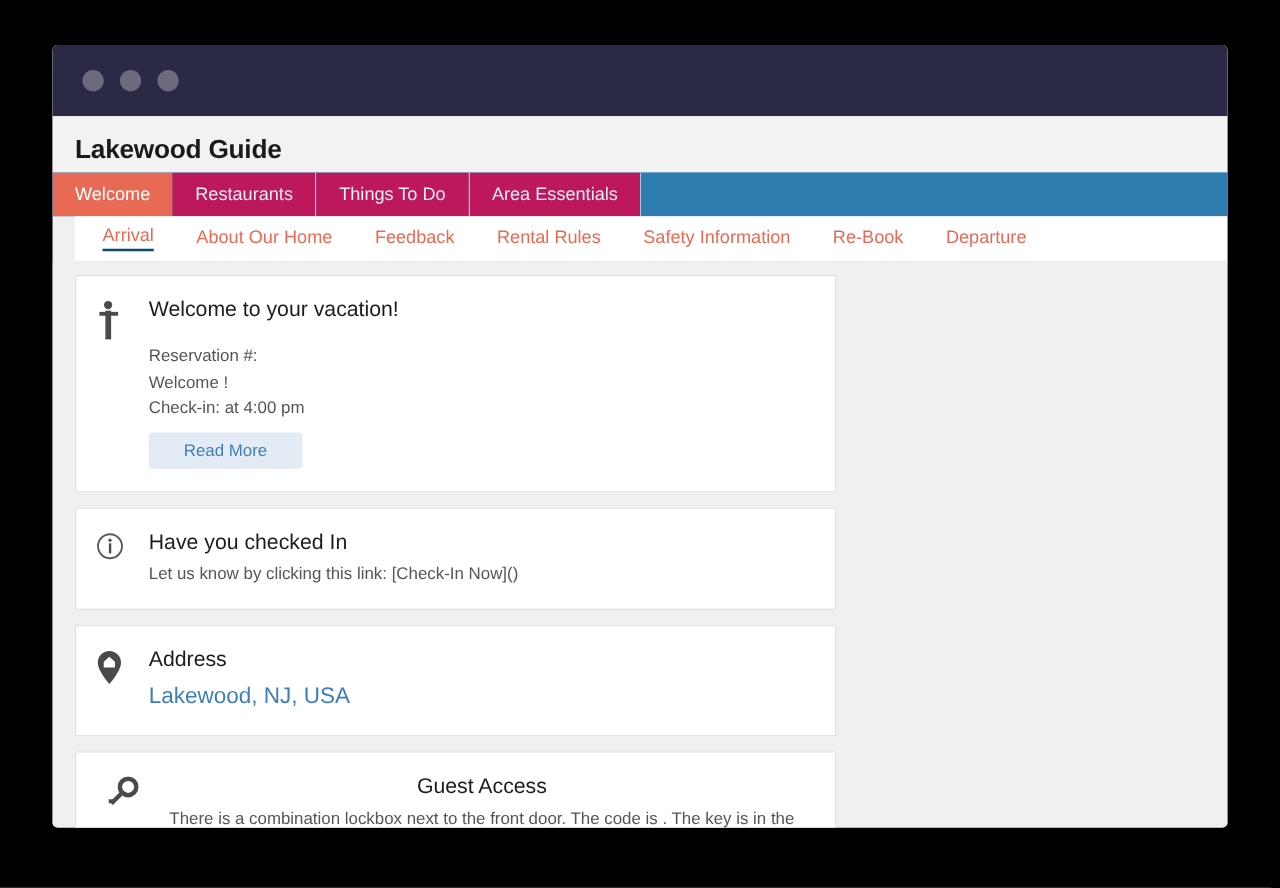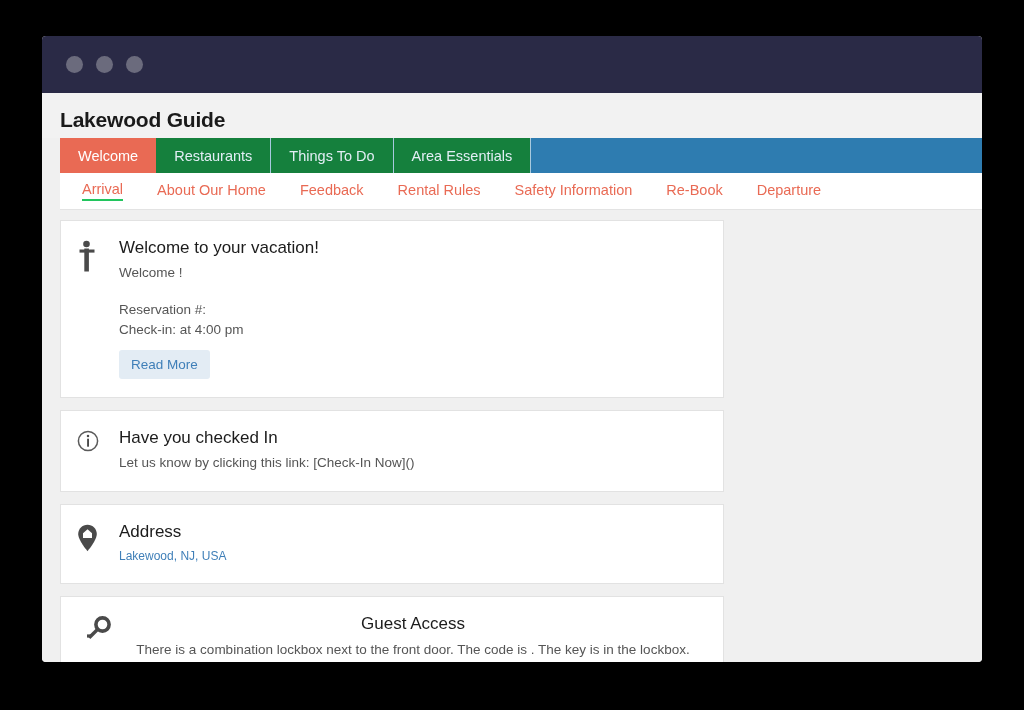--- a/index.html
+++ b/index.html
@@ -58,32 +58,31 @@
     color: #1a1a1a;
     letter-spacing: -0.2px;
     line-height: 1.2;
   }
 
   
   .mainnav {
     display: flex;
     background: #2e7cb0;
     height: 35px;
-    margin-left: 18px;
     overflow: hidden;
     justify-content: space-between;
   }
   .mainnav .tab {
     display: flex;
     align-items: center;
     justify-content: center;
     padding: 0 18px;
     font-size: 14.5px;
     color: #e2eef5;
-    background: #15803d;
+    background: #be185d;
     border-right: 1px solid #a8c9de;
     white-space: nowrap;
     cursor: pointer;
     box-sizing: border-box;
   }
   .mainnav .tab.active {
     background: #e96a54;
     color: #ffffff;
     border-right: none;
   }
@@ -106,32 +105,32 @@
   .subnav .slink {
     font-size: 14.5px;
     color: #e96a54;
     margin-right: 34px;
     cursor: pointer;
     white-space: nowrap;
     position: relative;
     padding-bottom: 2px;
   }
   .subnav .slink.active {
-    border-bottom: 2px solid #22c55e;
+    border-bottom: 2px solid #0c4a6e;
   }
 
   
   .content {
     background: #f0f0f0;
     padding: 10px 0 0 18px;
     height: 100%;
     box-sizing: border-box;
   }
   .card-col {
-    width: 664px;
+    width: 609px;
   }
 
   .card {
     background: #ffffff;
     border: 1px solid #e2e2e2;
     display: flex;
     padding: 16px 16px 18px 16px;
     margin-bottom: 12px;
     box-sizing: border-box;
   }
@@ -153,32 +152,32 @@
   }
   .card-text {
     font-size: 13.5px;
     color: #555555;
     line-height: 1.5;
   }
   .card-text.blank-gap {
     margin-top: 16px;
   }
   .card-link {
-    font-size: 12px;
+    font-size: 18px;
     color: #3f7fb8;
     line-height: 1.5;
     cursor: pointer;
   }
   .read-more {
     display: inline-block;
     margin-top: 10px;
     background: #e3ecf4;
     color: #3f7fb8;
     font-size: 13.5px;
-    padding: 7px 12px;
+    padding: 7px 28px;
     border-radius: 3px;
     border: none;
     cursor: pointer;
     font-family: "Liberation Sans", sans-serif;
   }
   .card.clipped {
     max-height: 92px;
     overflow: hidden;
     margin-bottom: 0;
     text-align: center;
@@ -233,22 +232,22 @@
         <div class="card">
           <div class="card-icon">
             <svg width="22" height="34" viewBox="0 0 22 34" xmlns="http://www.w3.org/2000/svg">
               <circle cx="9.5" cy="4" r="3.3" fill="#4a4a4a"></circle>
               <rect x="7.3" y="8.5" width="4.6" height="23" fill="#4a4a4a"></rect>
               <rect x="2.5" y="9.5" width="15" height="3.1" fill="#4a4a4a"></rect>
             </svg>
           </div>
           <div class="card-body">
             <div class="card-title">Welcome to your vacation!</div>
+            <div class="card-text blank-gap">Reservation #:</div>
             <div class="card-text">Welcome !</div>
-            <div class="card-text blank-gap">Reservation #:</div>
             <div class="card-text">Check-in: at 4:00 pm</div>
             <button class="read-more">Read More</button>
           </div>
         </div>
 
         <div class="card">
           <div class="card-icon">
             <svg width="22" height="22" viewBox="0 0 22 22" xmlns="http://www.w3.org/2000/svg">
               <circle cx="11" cy="11" r="9.6" fill="none" stroke="#5a5a5a" stroke-width="1.5"></circle>
               <circle cx="11" cy="6.1" r="1.25" fill="#4a4a4a"></circle>

